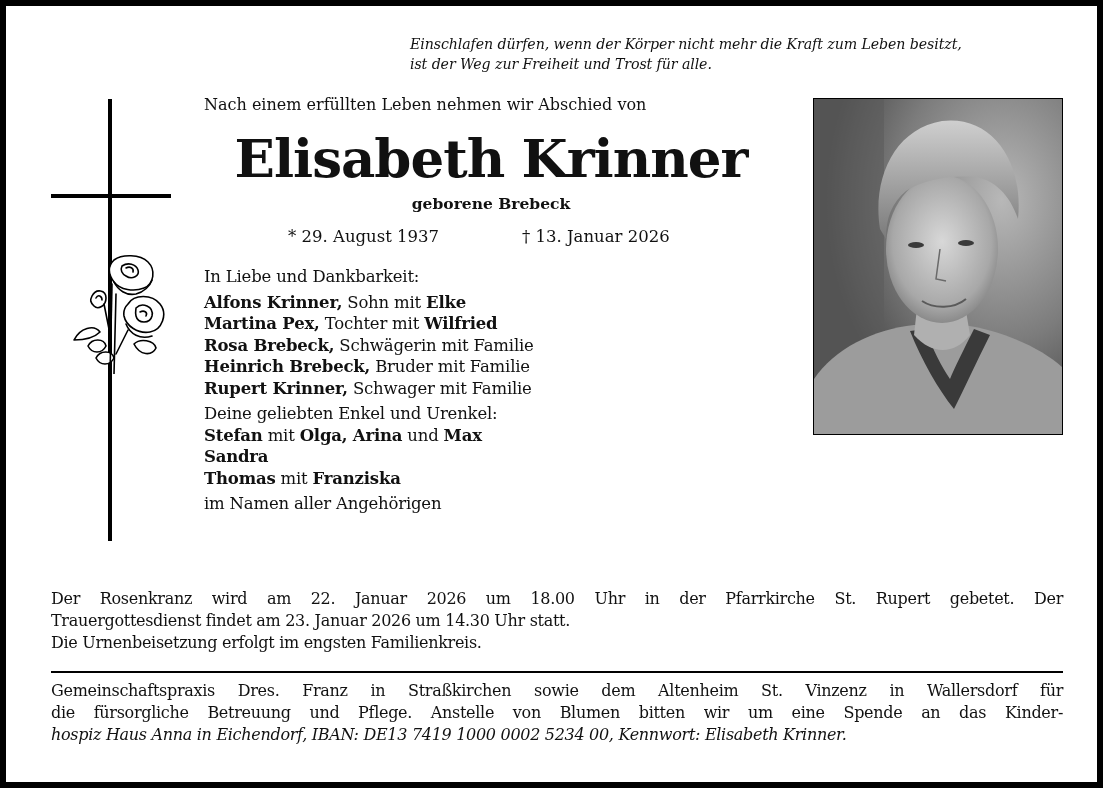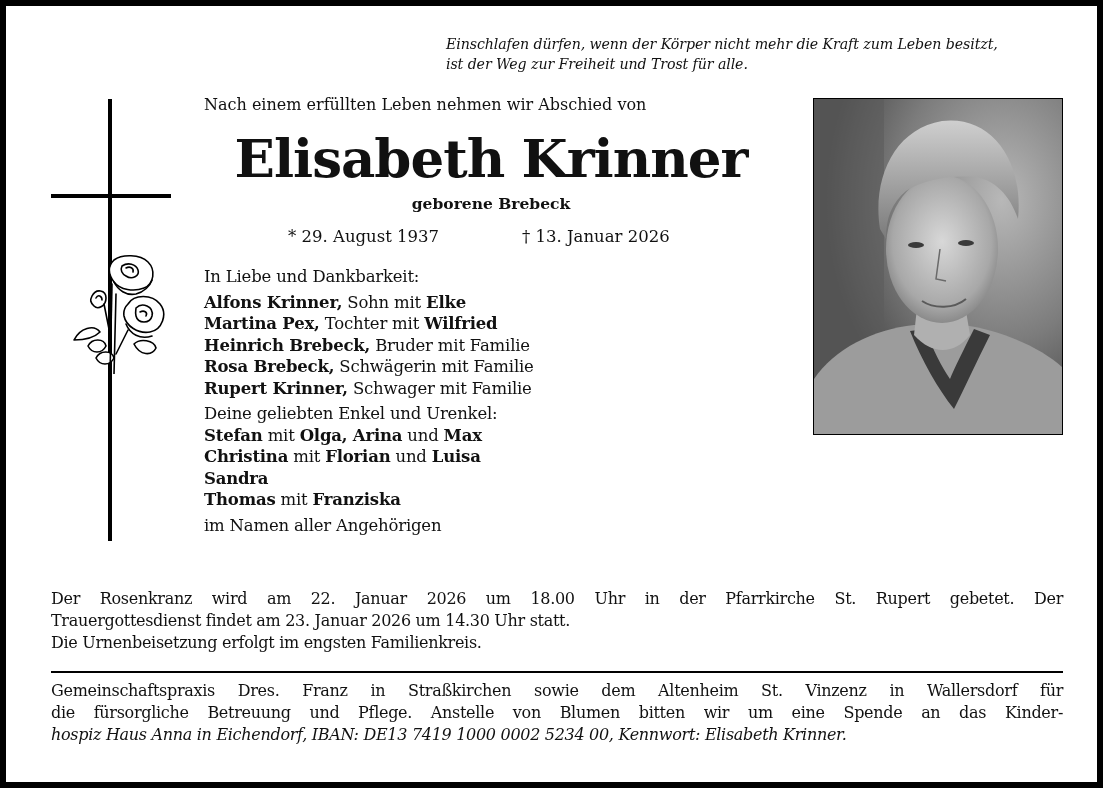--- a/index.html
+++ b/index.html
@@ -15,21 +15,21 @@
       background: #fff;
       font-family: "DejaVu Serif", "Liberation Serif", serif;
       color: #111;
     }
     .motto {
       position: absolute; left: 404px; top: 28px; width: 660px;
       font-family: "DejaVu Serif", serif;
       font-style: italic; font-size: 14.2px; line-height: 20px;
       letter-spacing: -0.1px;
     }
-    .motto div { white-space: nowrap; margin-left: 36px; }
+    .motto div { white-space: nowrap; }
     .cross-v {
       position: absolute; left: 102px; top: 93px; width: 4px; height: 442px; background: #000;
     }
     .cross-h {
       position: absolute; left: 45px; top: 188px; width: 120px; height: 4px; background: #000;
     }
     .roses { position: absolute; left: 64px; top: 248px; width: 96px; height: 120px; }
     .intro {
       position: absolute; left: 198px; top: 88px;
       font-size: 16px; line-height: 22px; white-space: nowrap; text-align: right;
@@ -125,27 +125,26 @@
   <div class="dates">
     <span class="birth">* 29. August 1937</span>
     <span class="death">† 13. Januar 2026</span>
   </div>
 
   <div class="mourners">
     <div class="line">In Liebe und Dankbarkeit:</div>
     <div class="gap"></div>
     <div class="line"><b>Alfons Krinner,</b><span> Sohn mit </span><b>Elke</b></div>
     <div class="line"><b>Martina Pex,</b><span> Tochter mit </span><b>Wilfried</b></div>
+    <div class="line"><b>Rosa Brebeck,</b><span> Schwägerin mit Familie</span><b></b></div>
     <div class="line"><b>Heinrich Brebeck,</b><span> Bruder mit Familie</span><b></b></div>
-    <div class="line"><b>Rosa Brebeck,</b><span> Schwägerin mit Familie</span><b></b></div>
     <div class="line"><b>Rupert Krinner,</b><span> Schwager mit Familie</span><b></b></div>
     <div class="gap"></div>
     <div class="line">Deine geliebten Enkel und Urenkel:</div>
     <div class="line"><b>Stefan</b><span> mit </span><b>Olga, Arina</b><span> und </span><b>Max</b></div>
-    <div class="line"><b>Christina</b><span> mit </span><b>Florian</b><span> und </span><b>Luisa</b></div>
     <div class="line"><b>Sandra</b></div>
     <div class="line"><b>Thomas</b><span> mit </span><b>Franziska</b></div>
     <div class="gap"></div>
     <div class="line">im Namen aller Angehörigen</div>
   </div>
 
   <div class="photo" title="Black and white portrait of an elderly woman with short grey hair wearing a collared blouse">
     <svg width="250" height="337" viewBox="0 0 250 337">
       <defs>
         <radialGradient id="bg" cx="75%" cy="30%" r="70%">

